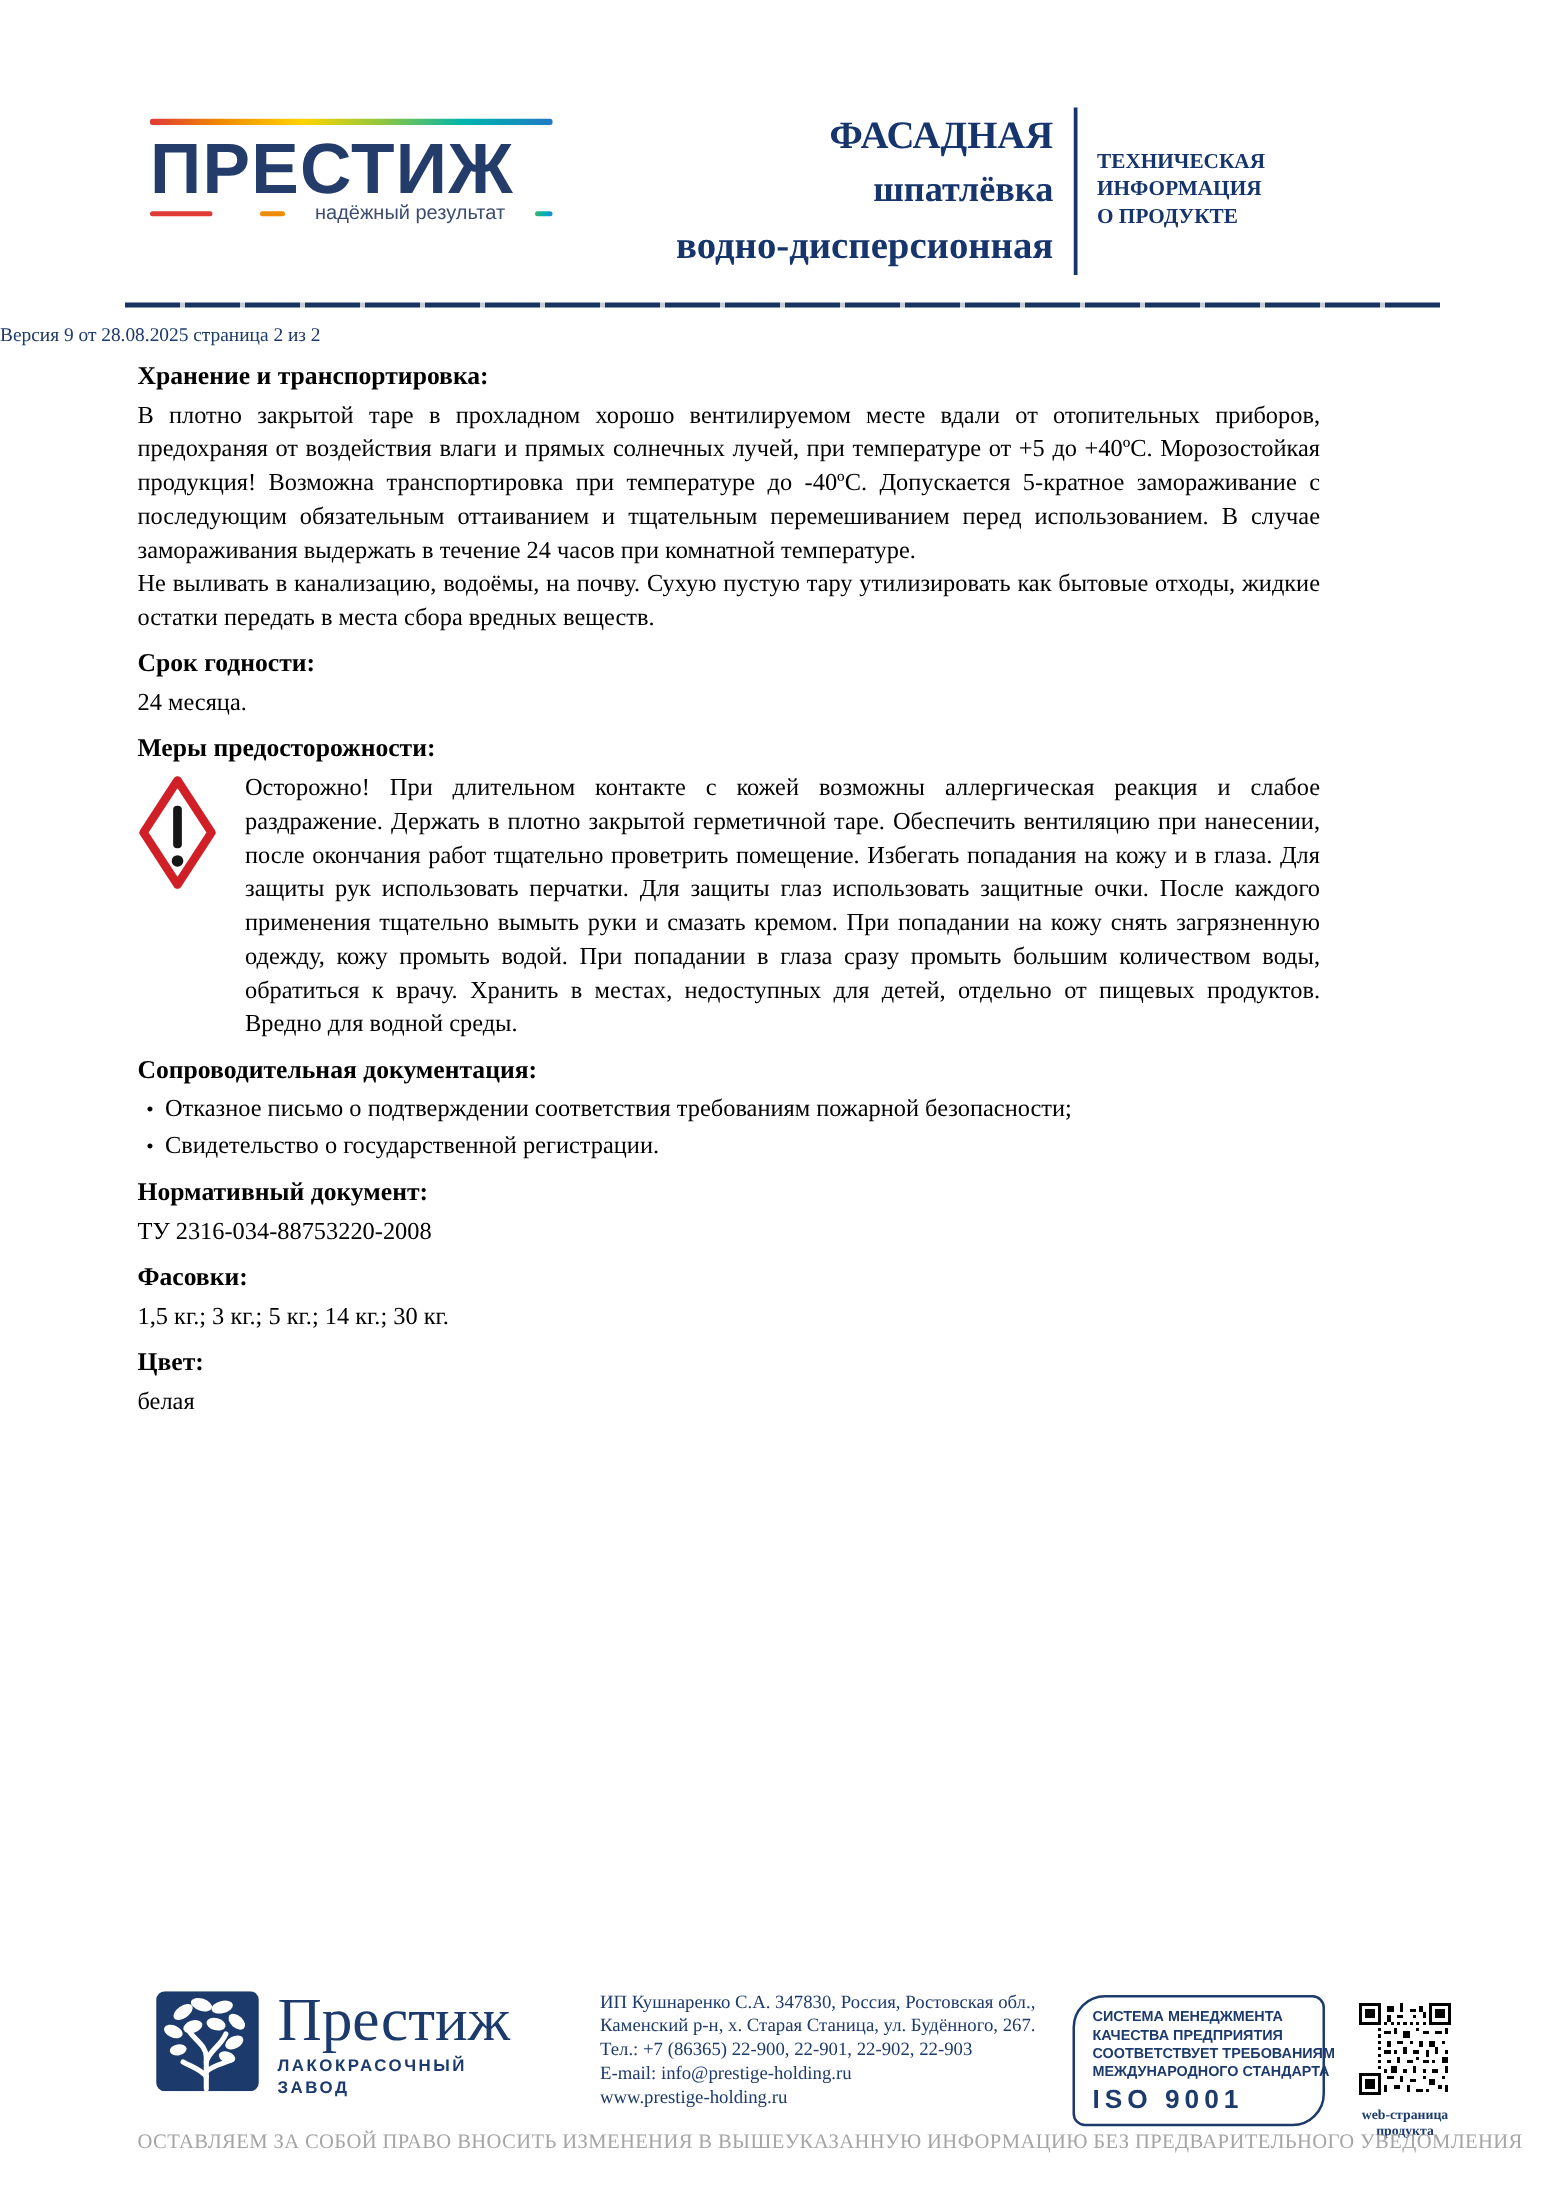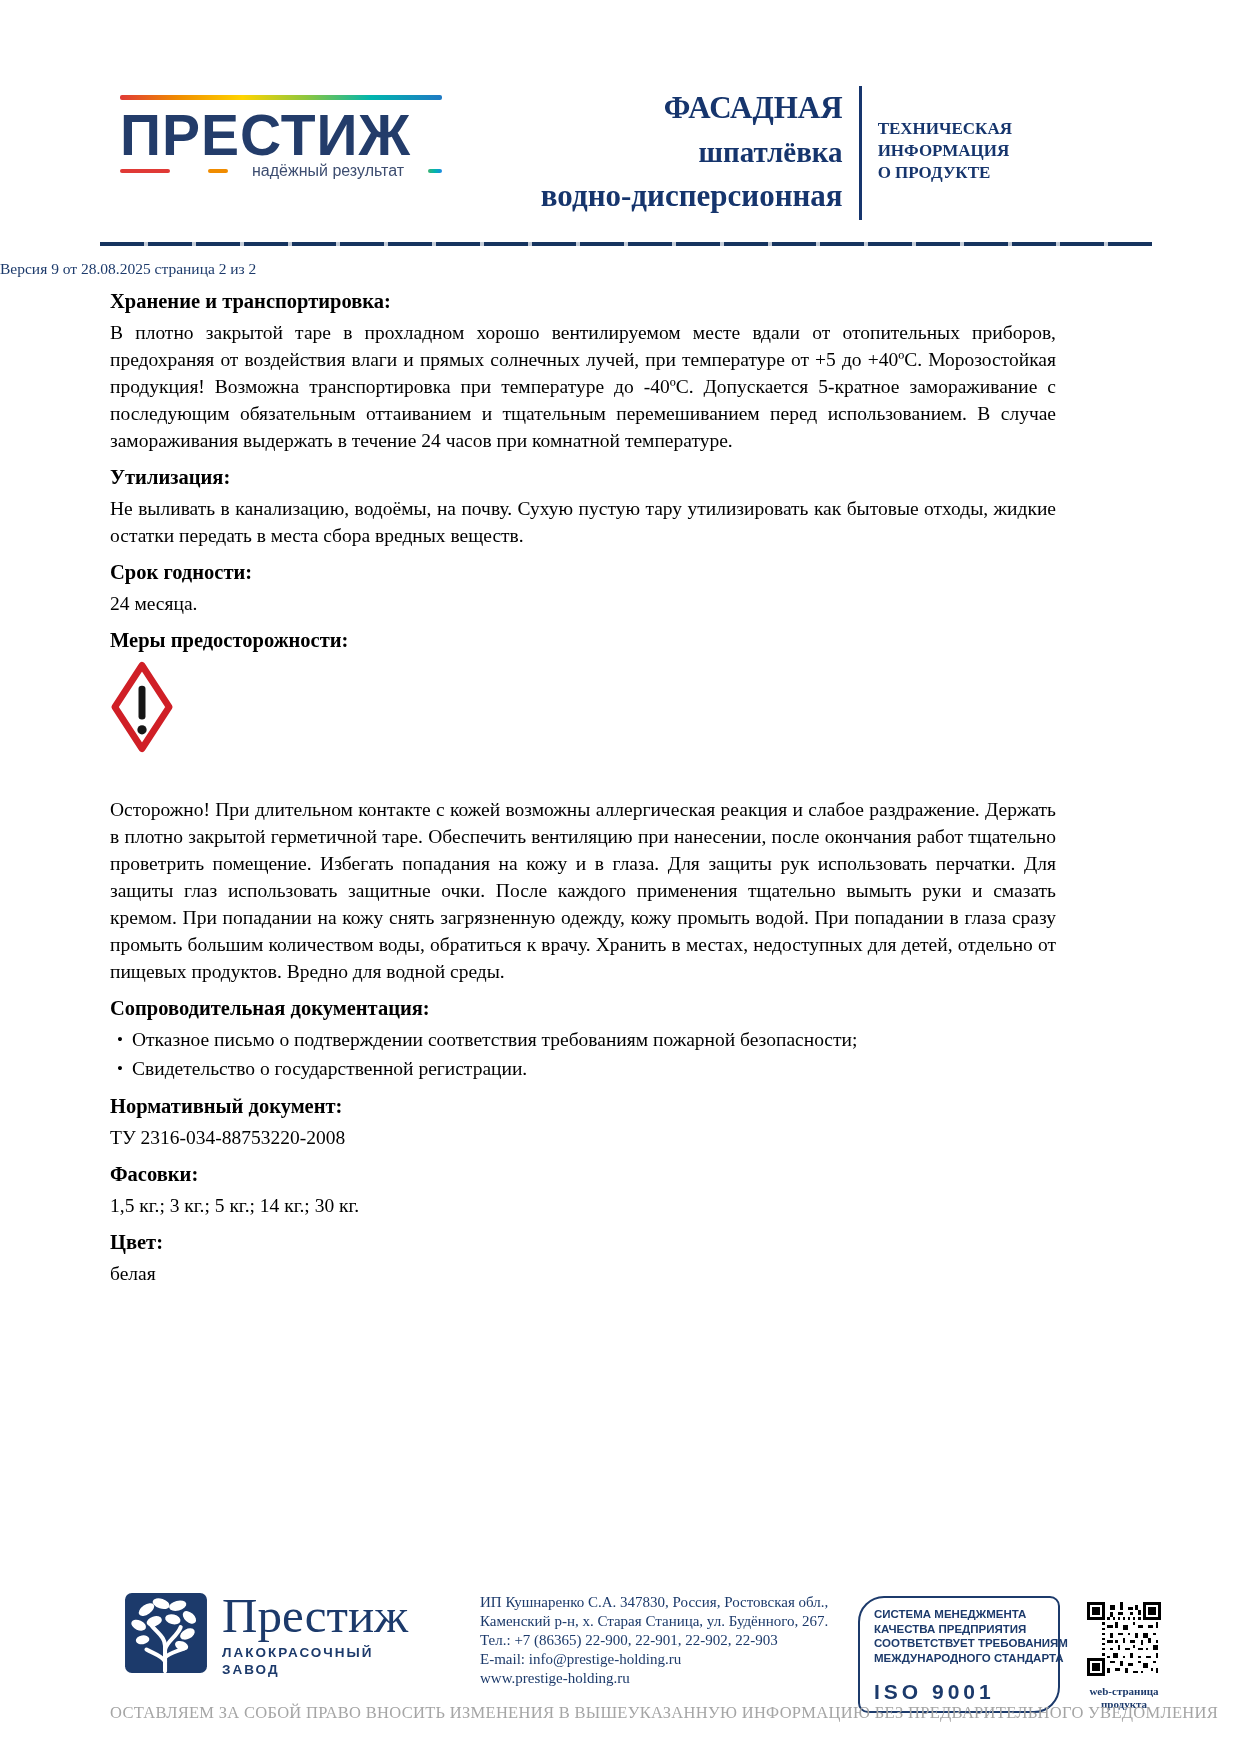--- a/index.html
+++ b/index.html
@@ -32,41 +32,41 @@
   .v-divider { width:3px; background:#16356d; height:134px; }
   .doc-type { color:#16356d; font-weight:bold; font-size:17px; line-height:22px; padding-top:32px; white-space:nowrap; }
   .separator { position:absolute; left:100px; right:88px; bottom:4px; height:4px;
     background:repeating-linear-gradient(90deg,#16345f 0 44px, rgba(22,52,95,.25) 44px 48px); }
   .version-line { text-align:left; padding-right:190px; margin-top:10px;
     color:#1c3a6b; font-size:15.5px; }
   
   .main { margin-left:110px; width:946px; margin-top:6px; }
   .main h3 { font-size:20.5px; line-height:27px; margin:10px 0 4px; color:#000; }
   .main p { font-size:19.5px; line-height:27px; text-align:justify; }
-  .warning-row { display:flex; gap:38px; margin-top:4px;flex-direction:column; }
+  .warning-row { display:flex; gap:22px; margin-top:4px; }
   .ghs-box { flex:0 0 64px; padding-top:2px; }
   .doc-list { list-style:none; margin-top:2px; }
   .doc-list li { font-size:19.5px; line-height:28.5px; padding-left:22px; position:relative; }
   .doc-list li::before { content:"•"; position:absolute; left:7px; font-size:17px; }
   
   .footer { position:absolute; left:0; top:1588px; width:1240px; height:166px; }
   .f-logo { position:absolute; left:124px; top:5px; }
   .f-brand { position:absolute; left:222px; top:0; color:#1c3a6b; }
   .f-brand-name { font-size:49px; line-height:56px; }
   .f-brand-sub { font-family:"Liberation Sans", sans-serif; font-weight:bold;
     font-size:13.5px; letter-spacing:2px; line-height:17px; }
   .f-contact { position:absolute; left:480px; top:5px; color:#1c3a6b;
     font-size:15px; line-height:19px; }
   .iso-badge { position:absolute; left:858px; top:8px; width:202px;
     border:2.5px solid #1c3a6b; border-radius:26px 10px 26px 10px;
     padding:9px 12px 7px 14px; color:#1c3a6b; }
   .iso-lines { font-family:"Liberation Sans", sans-serif; font-weight:bold;
     font-size:11.5px; line-height:14.5px; white-space:nowrap; }
   .iso-standard { font-family:"Liberation Sans", sans-serif; font-weight:bold;
-    font-size:21px; letter-spacing:4px; margin-top:15px; }
+    font-size:21px; letter-spacing:4px; margin-top:3px; }
   .qr-block { position:absolute; left:1086px; top:14px; width:76px; text-align:center; }
   .qr-caption { font-size:11px; font-weight:bold; color:#1c3a6b; line-height:13px; margin-top:5px; }
   .disclaimer { position:absolute; left:110px; top:115px; width:1020px; text-align:center;
     color:#a5a5a5; font-size:16.5px; letter-spacing:.3px; white-space:nowrap; }
 </style>
 </head>
 <body>
 
 <div class="page">
 
@@ -99,21 +99,20 @@
     <div class="separator"></div>
   </header>
 
   <div class="version-line">Версия 9 от 28.08.2025 страница 2 из 2</div>
 
   <main class="main">
 
     <h3>Хранение и транспортировка:</h3>
     <p>В плотно закрытой таре в прохладном хорошо вентилируемом месте вдали от отопительных приборов, предохраняя от воздействия влаги и прямых солнечных лучей, при температуре от +5 до +40ºС. Морозостойкая продукция! Возможна транспортировка при температуре до -40ºС. Допускается 5-кратное замораживание с последующим обязательным оттаиванием и тщательным перемешиванием перед использованием. В случае замораживания выдержать в течение 24 часов при комнатной температуре.</p>
 
-    <h3>Утилизация:</h3>
     <p>Не выливать в канализацию, водоёмы, на почву. Сухую пустую тару утилизировать как бытовые отходы, жидкие остатки передать в места сбора вредных веществ.</p>
 
     <h3>Срок годности:</h3>
     <p>24 месяца.</p>
 
     <h3>Меры предосторожности:</h3>
     <div class="warning-row">
       <div class="ghs-box">
         <svg viewBox="0 0 66 96" width="64" height="94" aria-hidden="true">
           <polygon points="33,5 61,48 33,91 5,48" fill="#ffffff" stroke="#d01f26" stroke-width="7" stroke-linejoin="round"></polygon>

